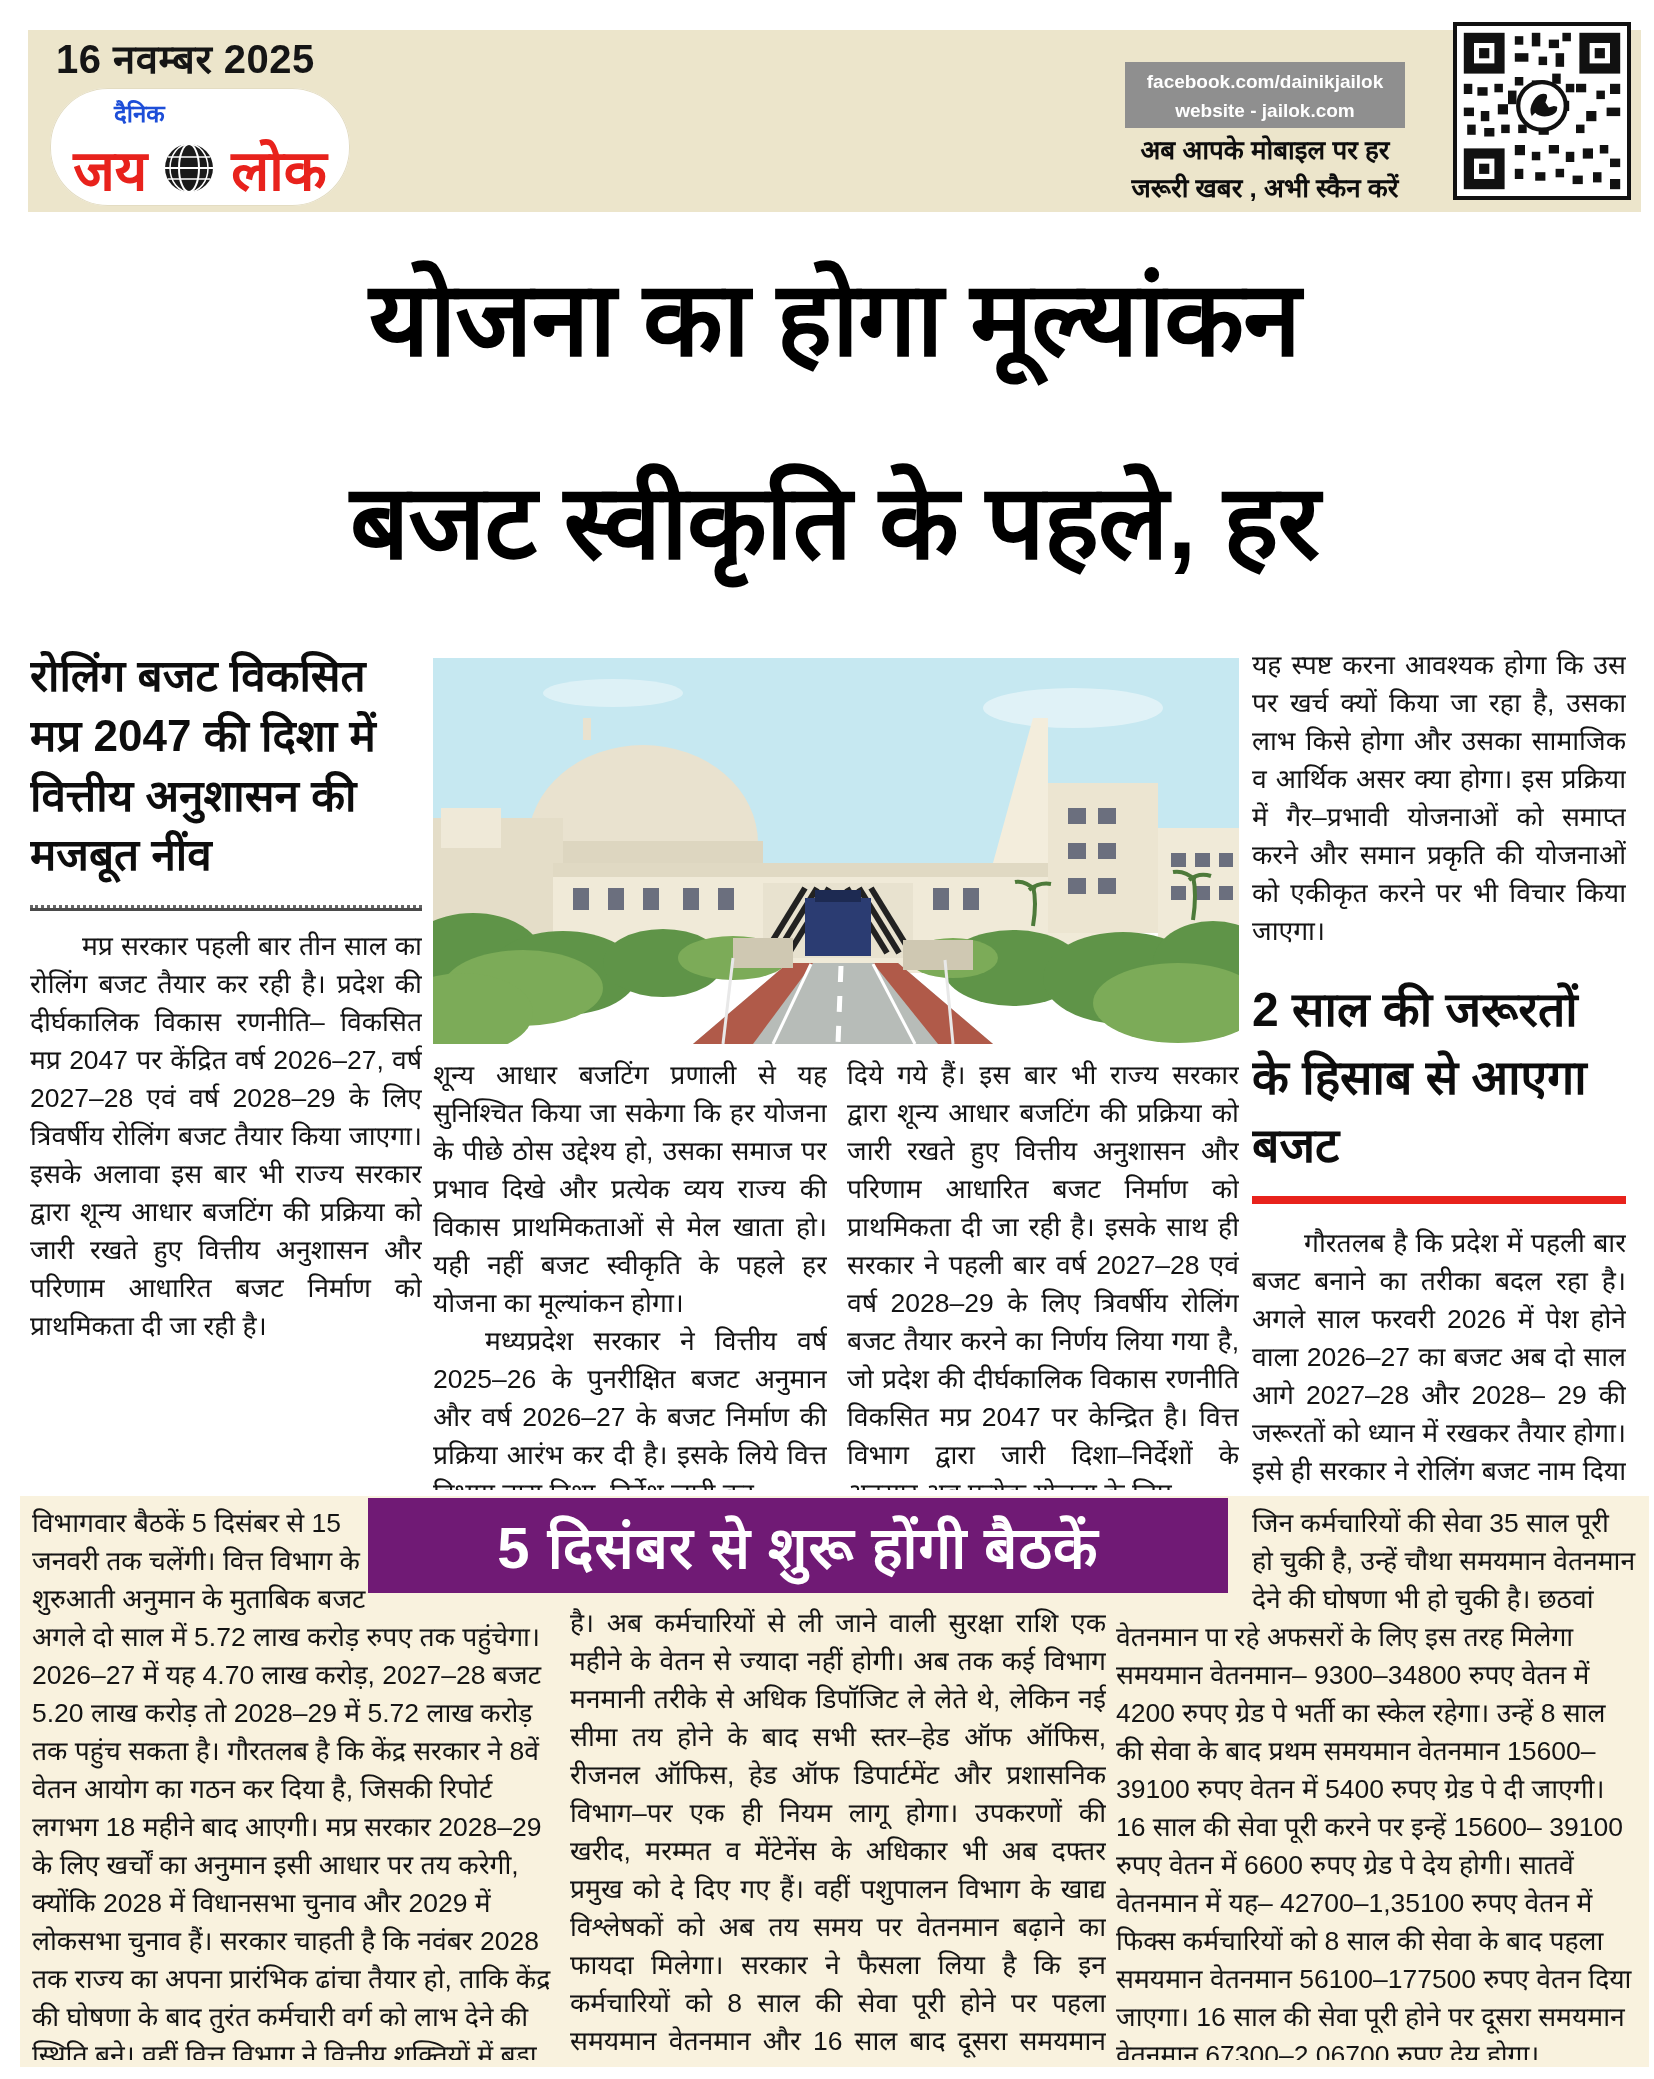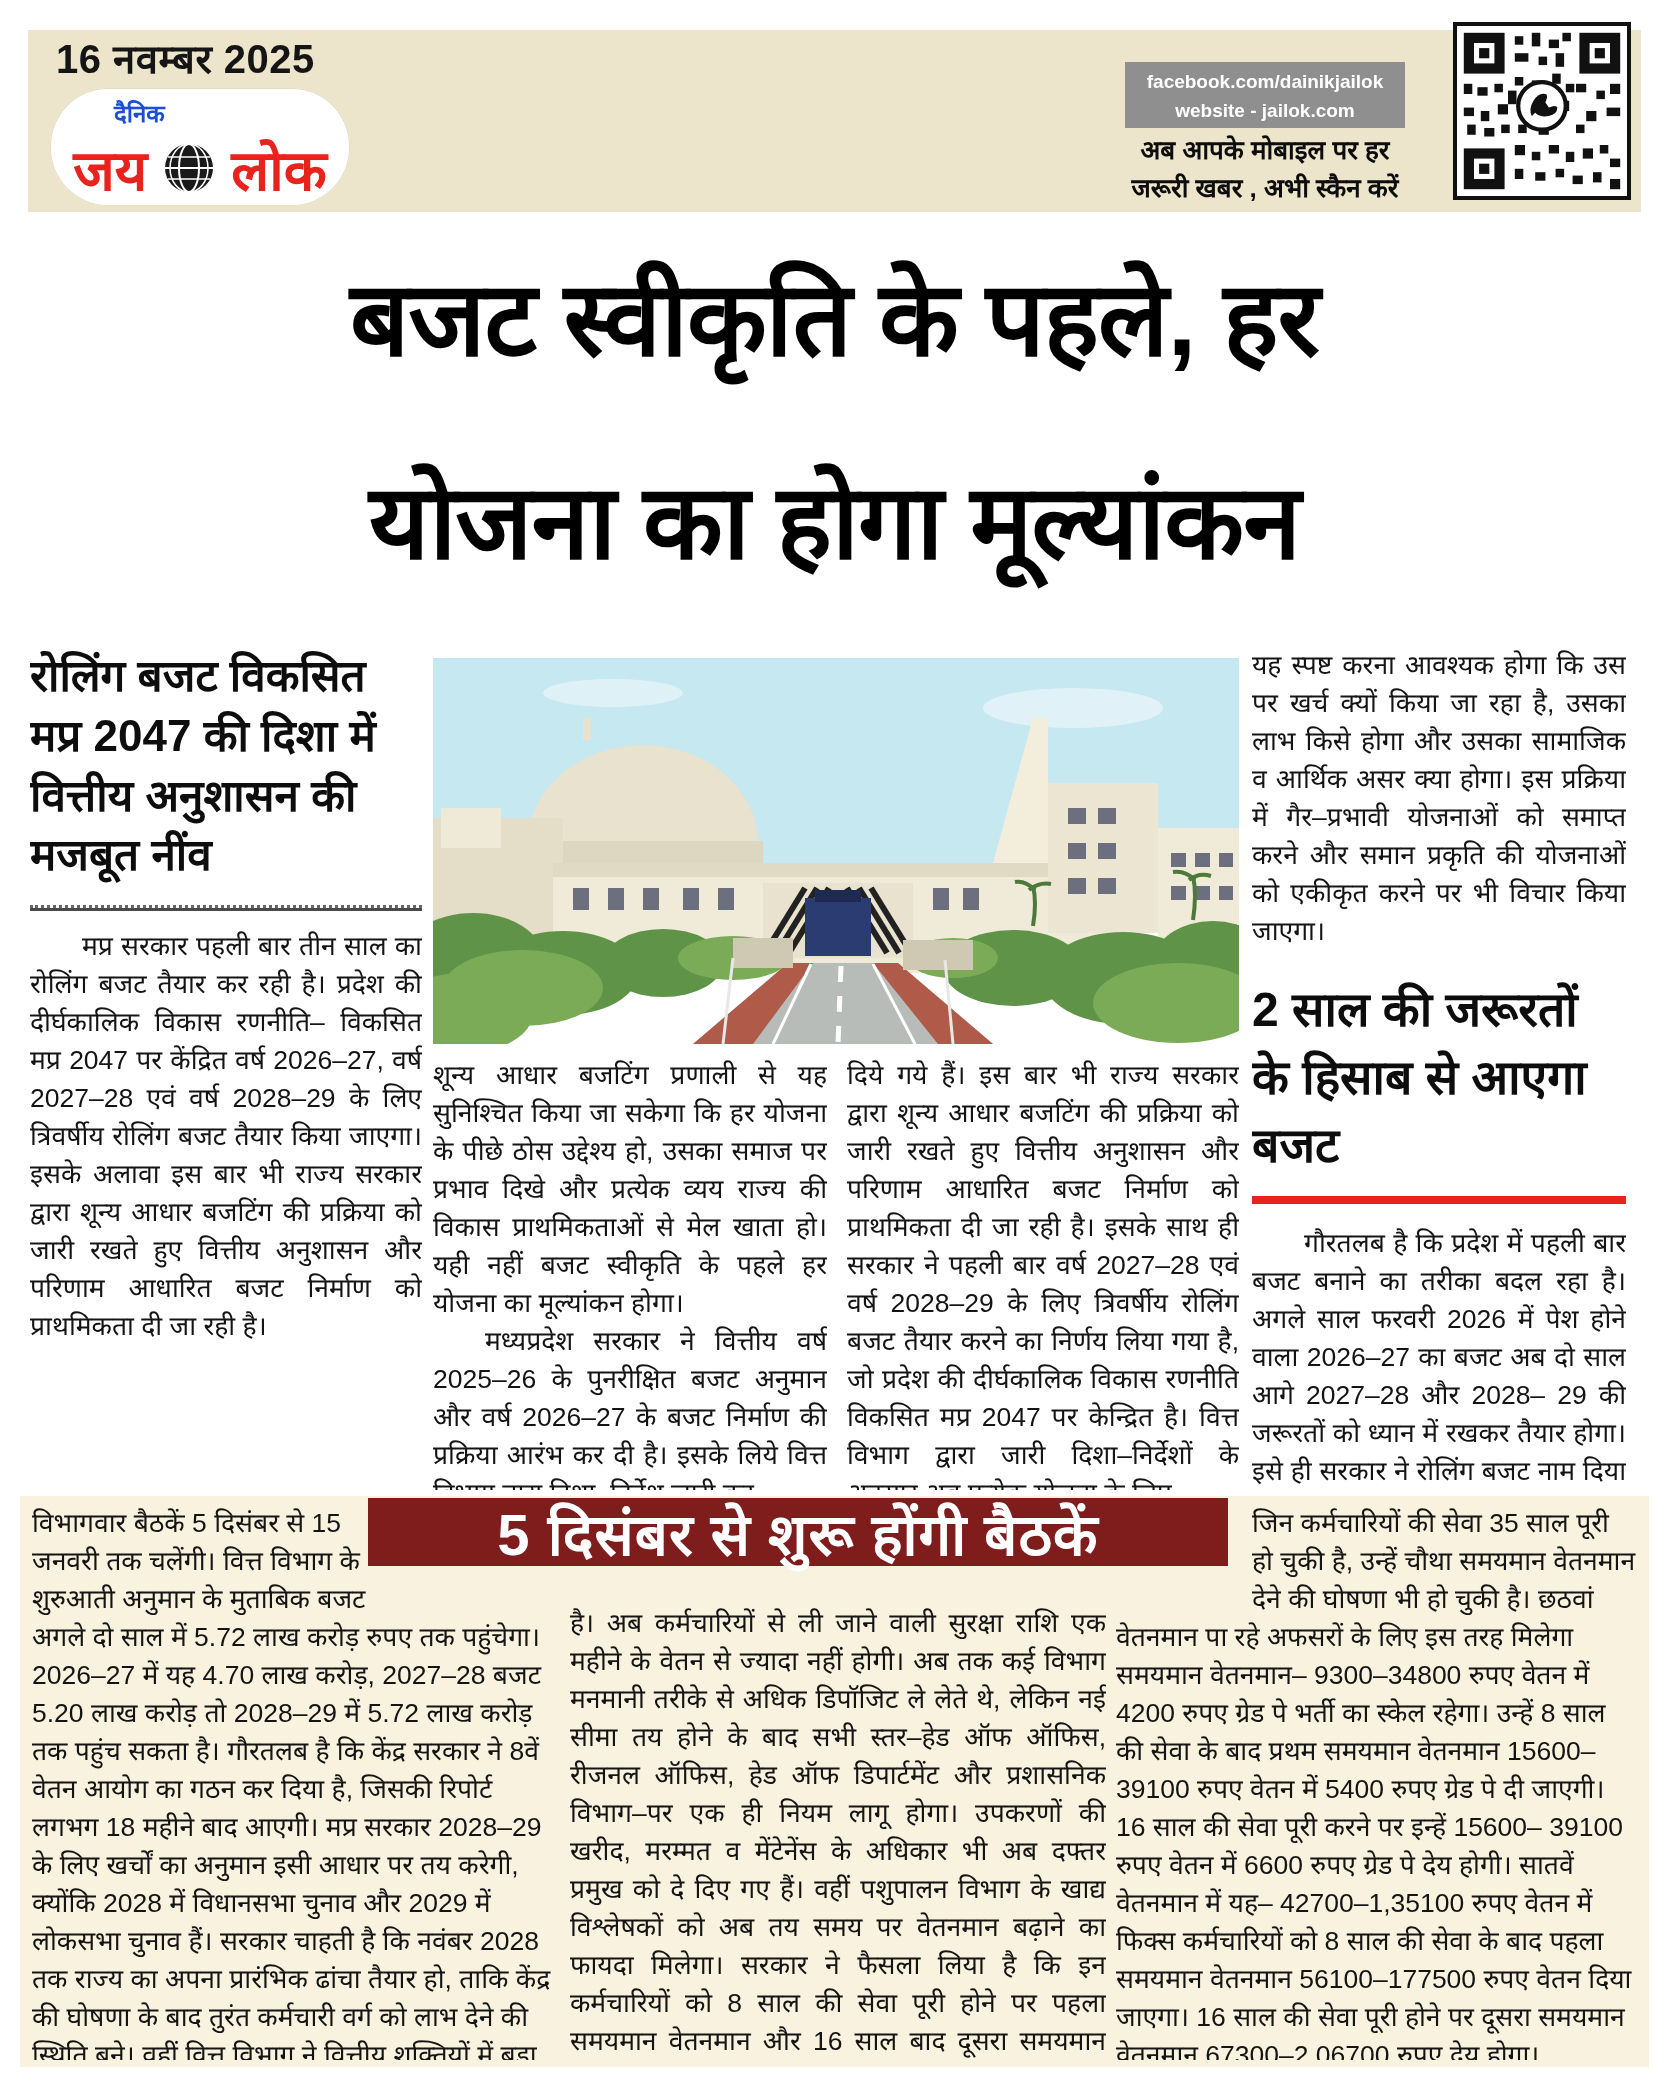--- a/index.html
+++ b/index.html
@@ -36,21 +36,21 @@
   .photo-box { position:absolute; left:433px; top:658px; width:806px; height:386px; }
   .colmidA { left:433px; top:1056px; width:394px; height:434px; }
   .colmidB { left:847px; top:1056px; width:392px; height:434px; }
 
   .col4 { left:1252px; top:646px; width:374px; height:846px; }
   .subhead2 { font-size:48px; font-weight:bold; line-height:1.42; margin-top:26px; padding-bottom:16px; border-bottom:8px solid #e8221c; color:#0d0d0d; }
   .col4 .body.p2 { margin-top:20px; }
 
   
   .bottom-band { position:absolute; left:20px; right:20px; top:1496px; height:571px; background:#f9f2de; }
-  .banner { position:absolute; left:348px; top:2px; width:860px; height:68px; background:#7f1d1d; color:#ffffff; font-weight:800; font-size:58px; display:flex; align-items:center; justify-content:center; letter-spacing:1px; }
+  .banner { position:absolute; left:348px; top:2px; width:860px; height:95px; background:#701a75; color:#ffffff; font-weight:800; font-size:58px; display:flex; align-items:center; justify-content:center; letter-spacing:1px; }
   .bcol { position:absolute; top:8px; overflow:hidden; }
   .bcol-left  { left:12px;  width:530px; height:556px; }
   .bcol-mid   { left:550px; width:536px; height:556px; }
   .bcol-right { left:1096px; width:520px; height:556px; }
   .spacer-r { float:right; width:196px; height:108px; }
   .spacer-l { float:left;  width:136px; height:104px; }
   .bcol-mid .pad { height:100px; }
 </style>
 </head>
 <body>
@@ -145,22 +145,22 @@
         </g>
         <g>
           <circle cx="50" cy="47" r="14" fill="#ffffff" stroke="#111" stroke-width="2.5"></circle>
           <path d="M44 53 q-2-4 1-9 q3-5 7-4 q1 0 1 2 l-1 3 l2 3 l3-1 q2 0 2 1 q0 4-5 5 q-5 1-8-2 l-3 3 z" fill="#111"></path>
         </g>
       </svg>
     </div>
   </div>
 
   <div class="headline">
+    <div>योजना का होगा मूल्यांकन</div>
     <div>बजट स्वीकृति के पहले, हर</div>
-    <div>योजना का होगा मूल्यांकन</div>
   </div>
 
   <div class="col col1">
     <div class="subhead1">रोलिंग बजट विकसित मप्र 2047 की दिशा में वित्तीय अनुशासन की मजबूत नींव</div>
     <div class="dotted-rule"></div>
     <div class="solid-rule"></div>
     <div class="body ind">मप्र सरकार पहली बार तीन साल का रोलिंग बजट तैयार कर रही है। प्रदेश की दीर्घकालिक विकास रणनीति– विकसित मप्र 2047 पर केंद्रित वर्ष 2026–27, वर्ष 2027–28 एवं वर्ष 2028–29 के लिए त्रिवर्षीय रोलिंग बजट तैयार किया जाएगा। इसके अलावा इस बार भी राज्य सरकार द्वारा शून्य आधार बजटिंग की प्रक्रिया को जारी रखते हुए वित्तीय अनुशासन और परिणाम आधारित बजट निर्माण को प्राथमिकता दी जा रही है।</div>
   </div>
 
   <div class="photo-box">

